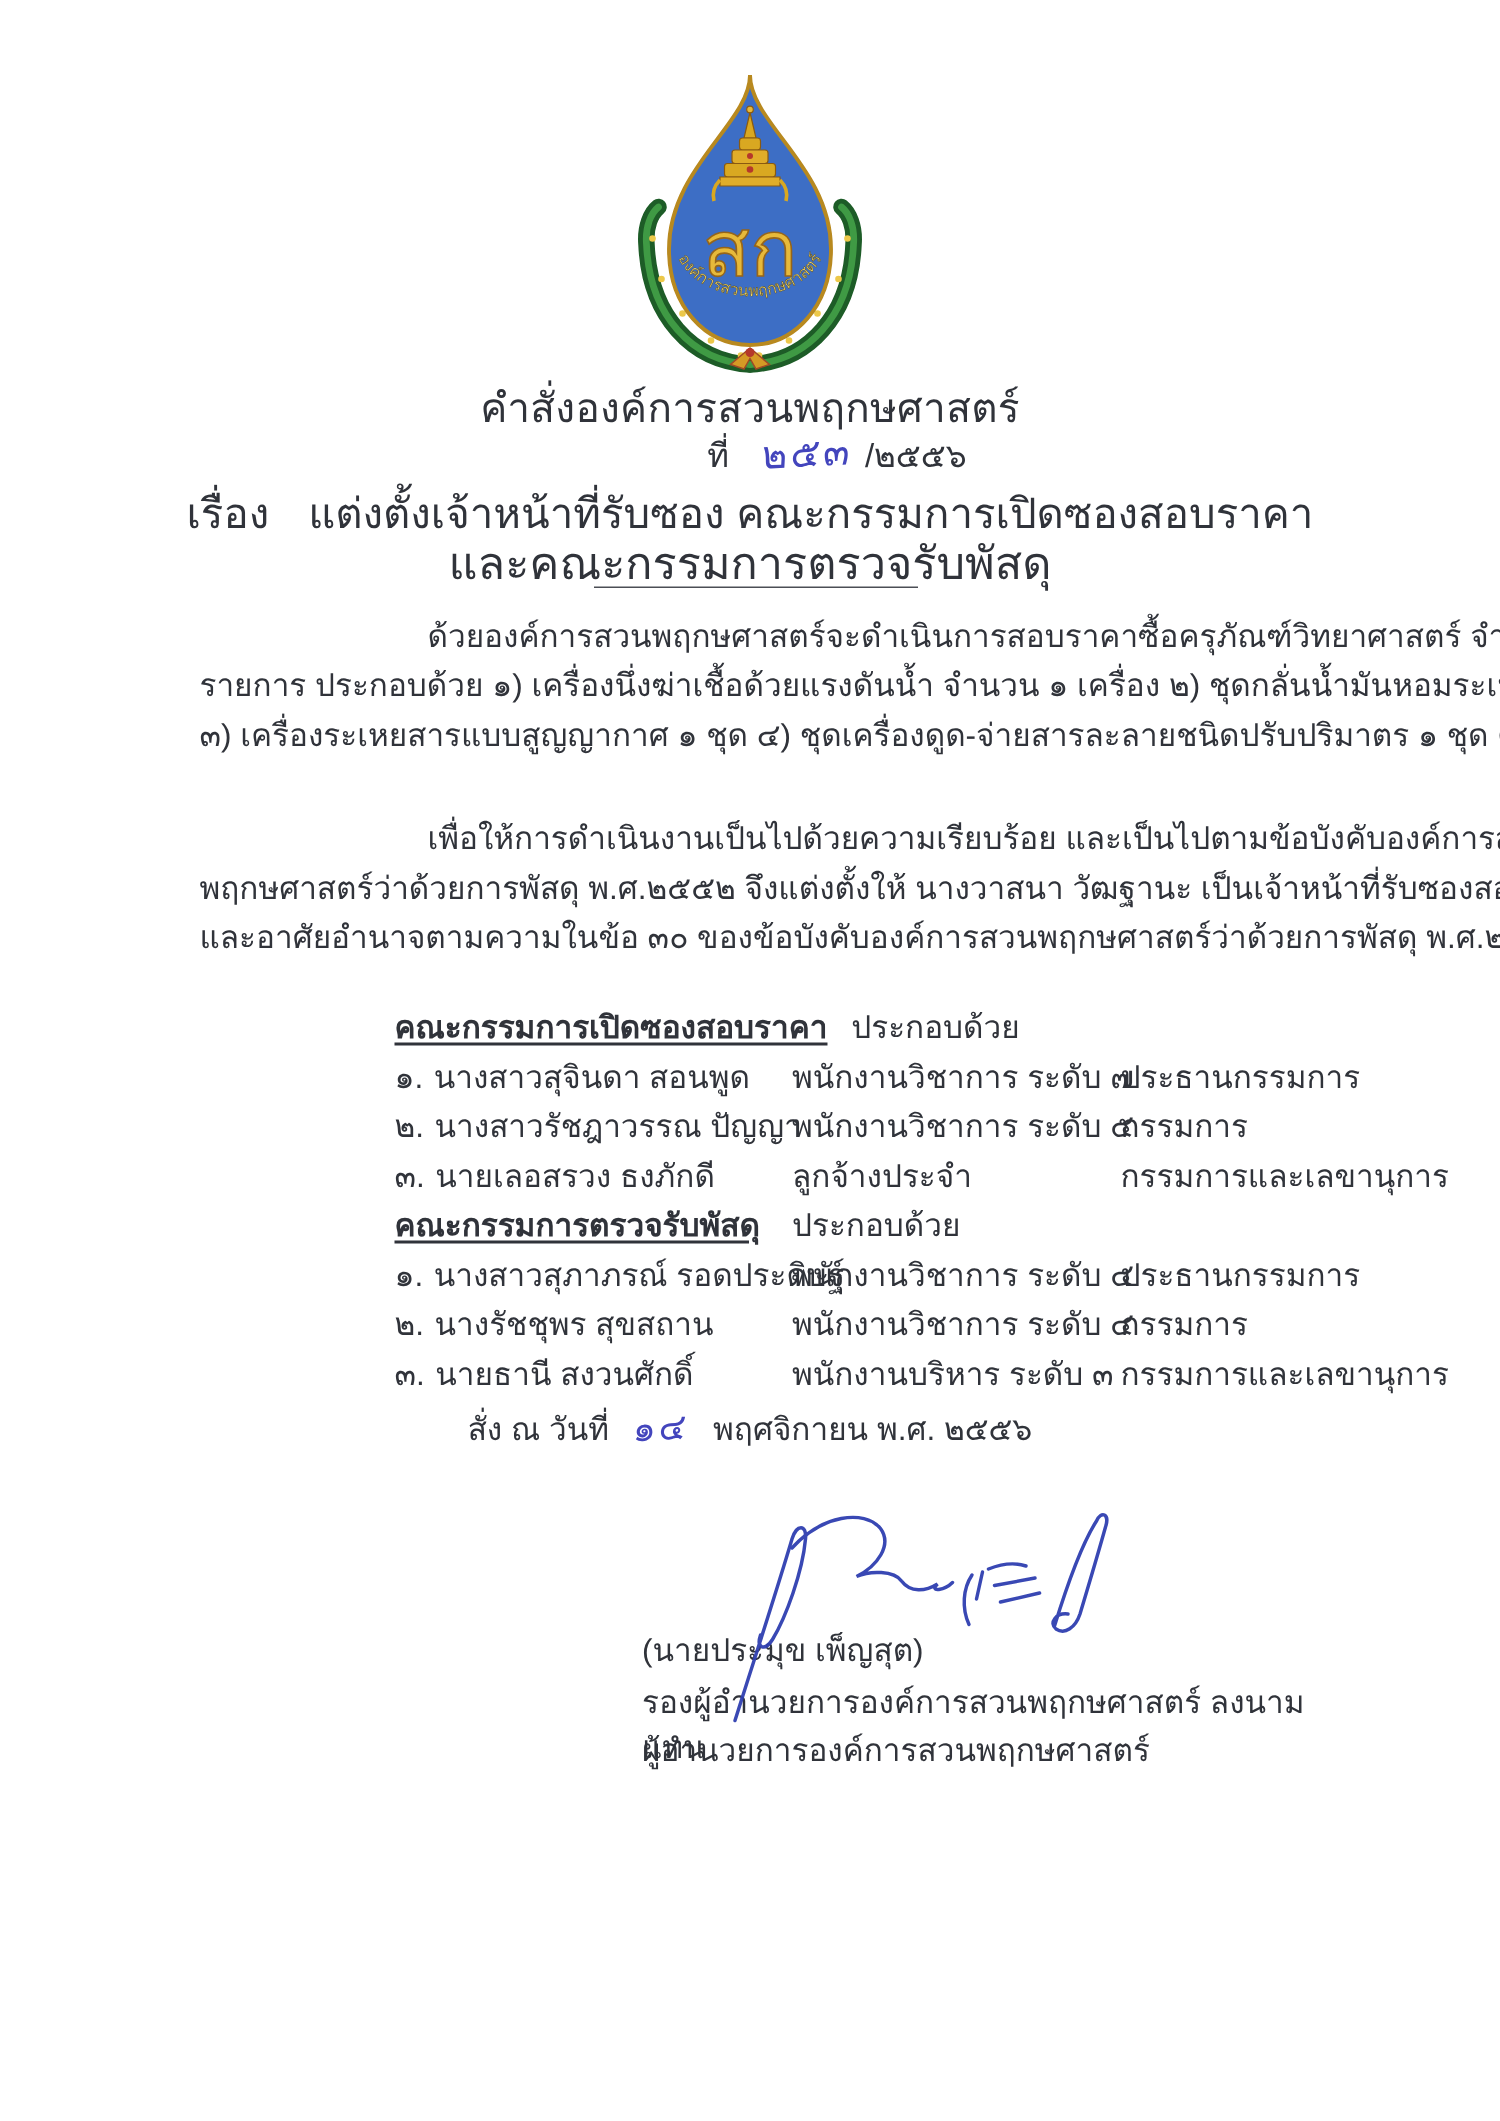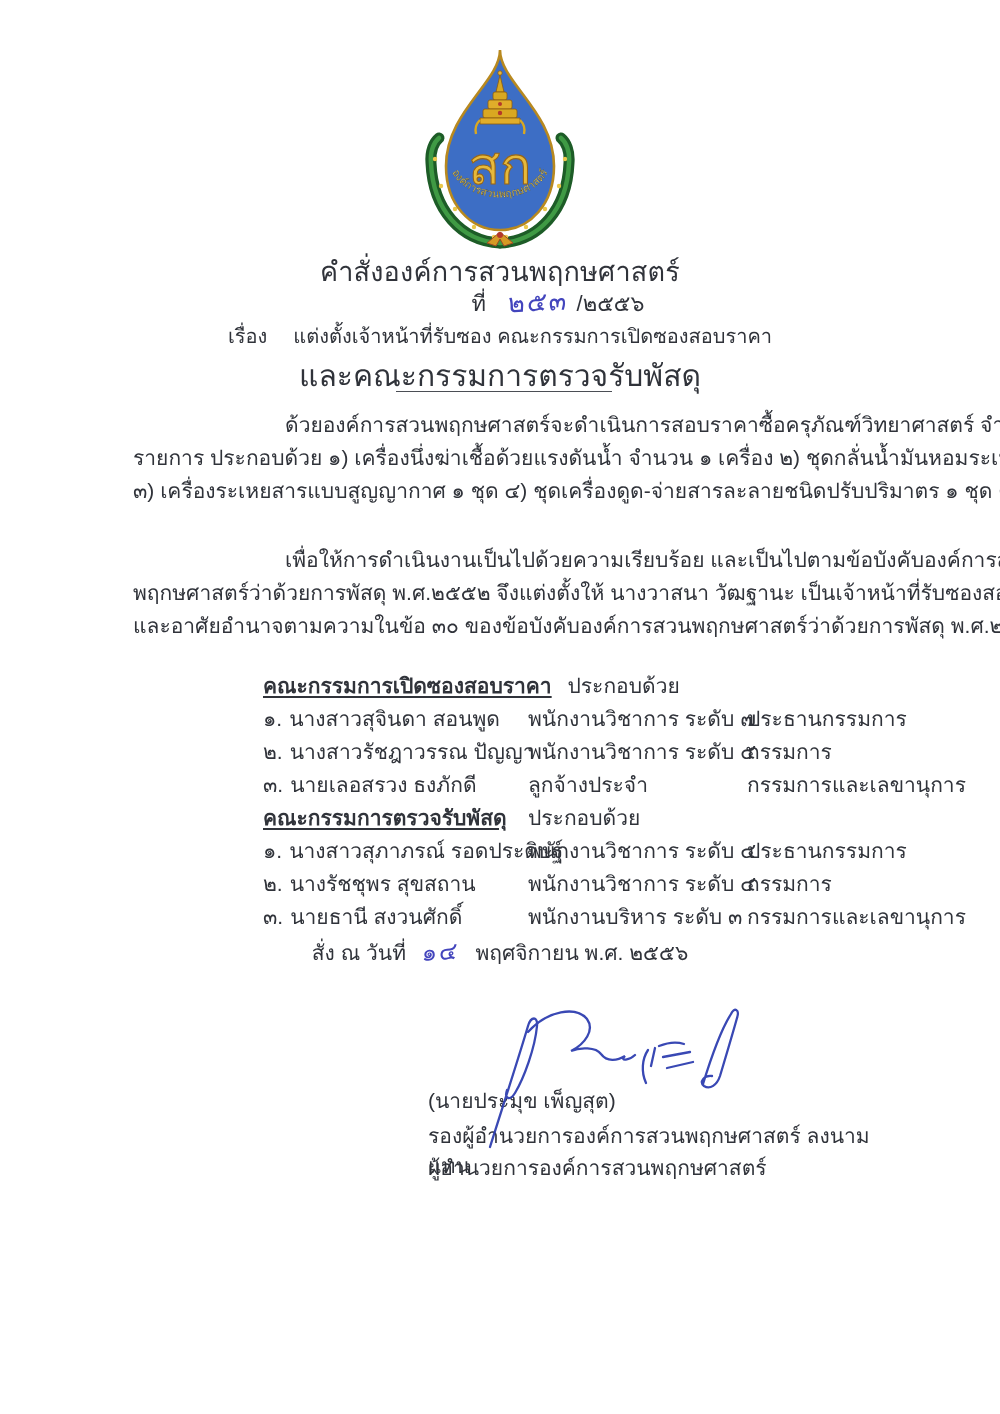--- a/index.html
+++ b/index.html
@@ -6,21 +6,21 @@
   .page{
     position:relative;width:1000px;height:1414px;margin:0 auto;
     background:#ffffff;overflow:hidden;
     font-family:"Liberation Sans","DejaVu Sans",sans-serif;
     color:#30333a;
   }
   .abs{position:absolute;}
   .center{left:0;width:1000px;text-align:center;}
   .t1{top:250px;font-size:27px;letter-spacing:.2px;}
   .t2{top:286px;font-size:22px;padding-left:58px;}
-  .t3{top:320px;font-size:20px;}
+  .t3{top:320px;font-size:28px;}
   .t3 .subject-label{margin-right:26px;}
   .t4{top:352px;font-size:30px;}
   .title-rule{top:391px;left:396px;width:216px;height:0;border-top:1.6px solid #4b4e55;}
   .bodyblock{left:133px;width:800px;font-size:21px;line-height:33px;}
   .p1{top:408px;}
   .p2{top:543px;}
   .bline{white-space:nowrap;height:33px;}
   .indent{padding-left:152px;}
   .committees{top:669px;left:263px;width:700px;font-size:21px;line-height:33px;}
   .c-headrow{height:33px;white-space:nowrap;}

